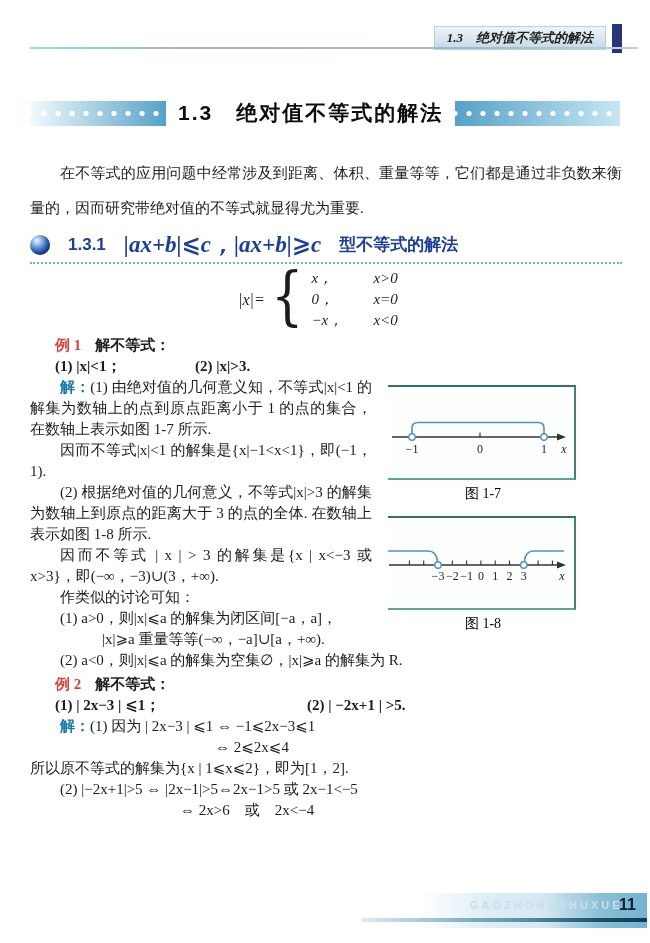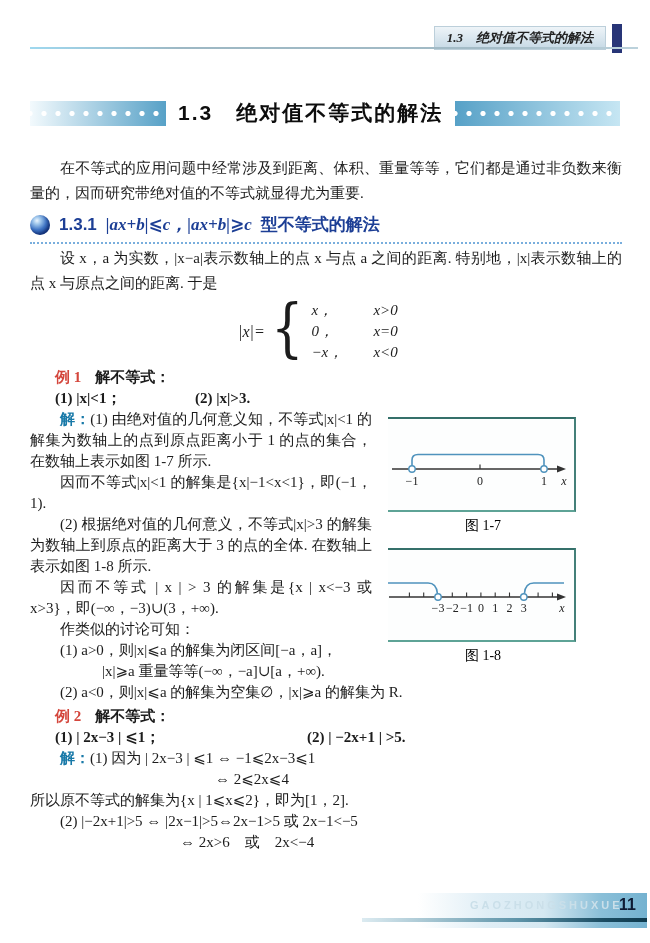--- a/index.html
+++ b/index.html
@@ -26,31 +26,31 @@
   .bar.left{flex:0 0 136px;}
   .bar.right{flex:1;
     background-image:radial-gradient(circle,#ffffff 2.2px,rgba(255,255,255,0) 3px),
       linear-gradient(to right,#57a1c7,#c6e6f3);}
   .banner h1{margin:0 12px;font-family:"Liberation Sans","DejaVu Sans",sans-serif;
     font-size:21px;font-weight:bold;letter-spacing:2px;color:#0d0d0d;white-space:nowrap;}
   
   .content{position:absolute;top:156px;left:30px;right:28px;line-height:21px;text-align:justify;}
   .content p{margin:0;}
   .indent{text-indent:2em;}
-  .intro,.setup{line-height:25px;}
+  .intro,.setup{line-height:35px;}
   .intro{margin-bottom:8px !important;}
   
-  .sec-head{display:flex;align-items:center;gap:9px;margin:6px 0 2px;padding-bottom:7px;
+  .sec-head{display:flex;align-items:center;gap:18px;margin:6px 0 2px;padding-bottom:7px;
     border-bottom:2px dotted #79aedd;}
   .sphere{width:20px;height:20px;border-radius:50%;flex:0 0 20px;
     background:radial-gradient(circle at 35% 28%,#eaf5ff 0%,#9cc4ea 20%,#3f74c4 48%,#16439a 78%,#0d2f77 100%);
     box-shadow:inset -2px -2px 3px rgba(0,0,40,.35);}
   .sec-num,.sec-suffix{font-family:"Liberation Sans","DejaVu Sans",sans-serif;font-weight:bold;
     font-size:17px;color:#1c3e95;}
-  .sec-math{font-style:italic;font-weight:bold;font-size:17px;color:#1c3e95;}
+  .sec-math{font-style:italic;font-weight:bold;font-size:23px;color:#1c3e95;}
   
   .piecewise{display:flex;align-items:center;margin:2px 0 2px 208px;}
   .pw-lhs{font-style:italic;font-size:16px;}
   .pw-brace{font-size:64px;font-weight:200;line-height:60px;margin:0 4px 6px 2px;
     font-family:"DejaVu Serif",serif;transform:scaleX(.8);}
   .pw-rows{display:flex;flex-direction:column;}
   .pw-row{display:flex;line-height:21px;font-style:italic;}
   .pw-c1{width:62px;}
   
   .ex-head{margin-left:25px !important;margin-top:3px !important;font-weight:bold;}
@@ -97,21 +97,20 @@
 
   <p class="indent intro">在不等式的应用问题中经常涉及到距离、体积、重量等等，它们都是通过非负数来衡量的，因而研究带绝对值的不等式就显得尤为重要.</p>
 
   <div class="sec-head">
     <span class="sphere"></span>
     <span class="sec-num">1.3.1</span>
     <span class="sec-math">|ax+b|⩽c，|ax+b|⩾c</span>
     <span class="sec-suffix">型不等式的解法</span>
   </div>
 
-  <p class="indent setup">设 x，a 为实数，|x−a|表示数轴上的点 x 与点 a 之间的距离. 特别地，|x|表示数轴上的点 x 与原点之间的距离. 于是</p>
 
   <div class="piecewise">
     <span class="pw-lhs">|x|=</span>
     <span class="pw-brace">{</span>
     <div class="pw-rows">
       <div class="pw-row">
         <span class="pw-c1">x，</span>
         <span>x&gt;0</span>
       </div>
       <div class="pw-row">

